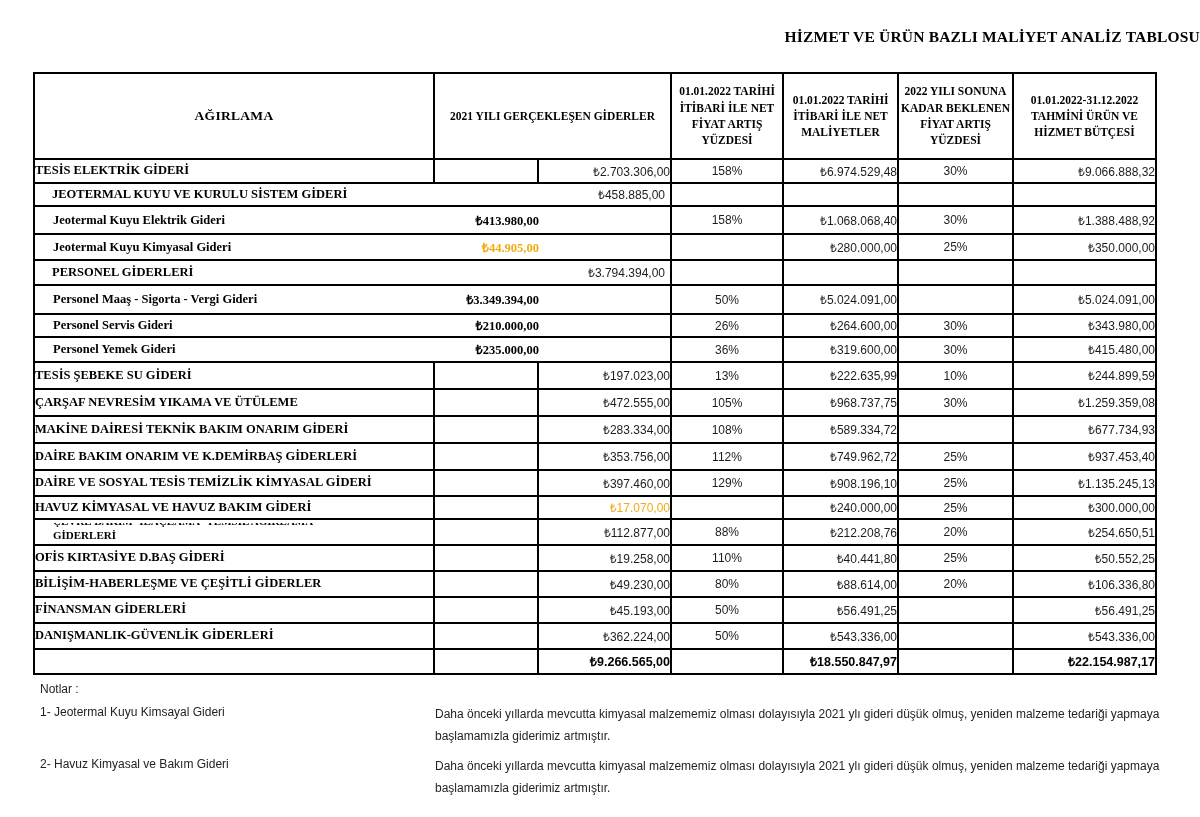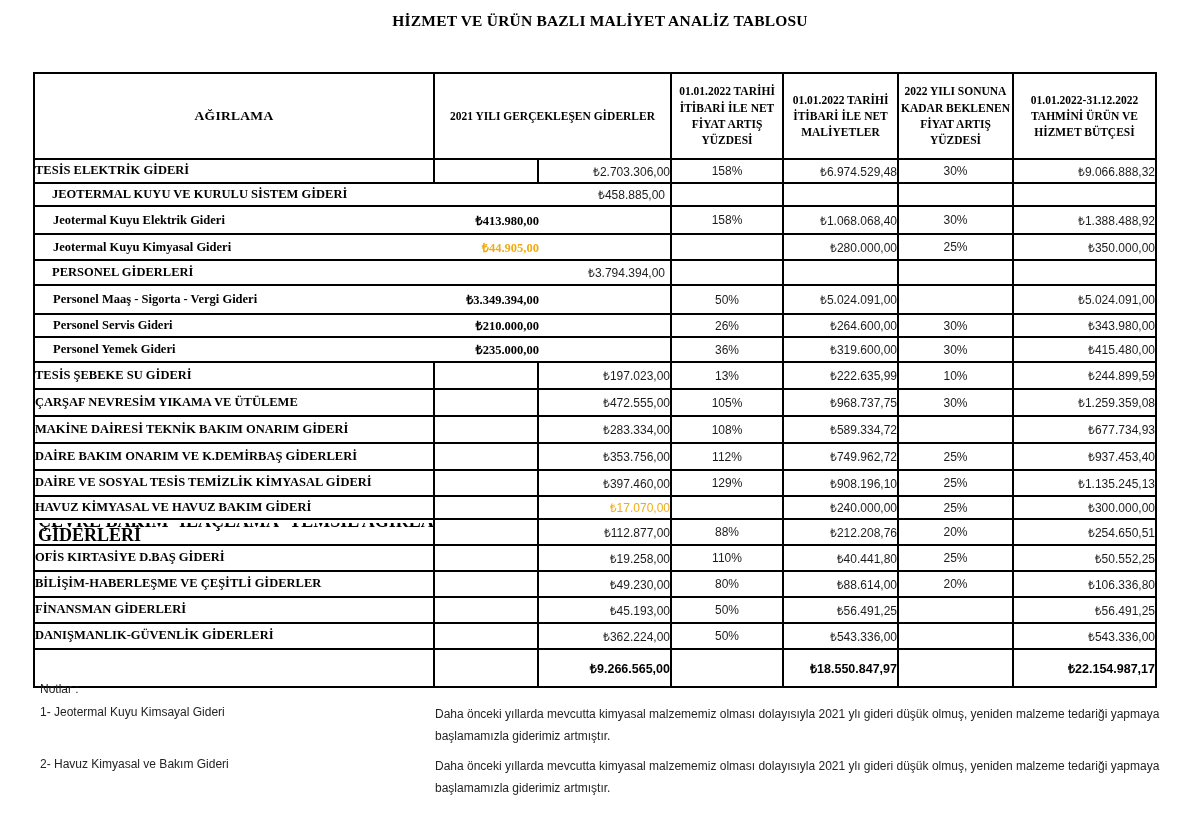--- a/index.html
+++ b/index.html
@@ -2,21 +2,21 @@
 <html><head>
 <meta charset="utf-8">
 <style>
   html,body{margin:0;padding:0;}
   body{
     width:1200px;height:817px;background:#ffffff;position:relative;
     font-family:"Liberation Sans",sans-serif;color:#111;
     -webkit-font-smoothing:antialiased;
   }
   .doc-title{
-    position:absolute;top:12px;left:0;width:1200px;text-align:center;
+    position:absolute;top:28px;left:0;width:1200px;text-align:right;
     font-family:"Liberation Serif",serif;font-weight:bold;font-size:15.5px;
     letter-spacing:.2px;color:#000;
   }
   table.cost{
     position:absolute;left:33px;top:72px;width:1122px;
     border-collapse:collapse;table-layout:fixed;background:#fff;
   }
   table.cost th, table.cost td{
     border:2px solid #000;padding:0;overflow:hidden;vertical-align:middle;
   }
@@ -52,21 +52,21 @@
   .sval{
     width:100px;text-align:right;font-family:"Liberation Serif",serif;
     font-weight:bold;font-size:12.5px;color:#000;white-space:nowrap;
   }
   .sspacer{width:131px;}
   td.cliptd{vertical-align:top;}
   .clipwrap{height:100%;overflow:hidden;}
   .clipinner{margin-top:-9px;}
   .clipinner span{
     display:block;font-family:"Liberation Serif",serif;font-weight:bold;
-    font-size:18px;line-height:14px;color:#000;padding-left:3px;white-space:nowrap;
+    font-size:11px;line-height:14px;color:#000;padding-left:18px;white-space:nowrap;
   }
   .notes{position:absolute;left:40px;top:682px;width:1125px;font-size:12px;color:#232323;}
   .notes-heading{margin-bottom:7px;}
   .note-item{display:flex;align-items:flex-start;margin-bottom:8px;}
   .note-label{width:395px;flex:none;padding-top:2px;}
   .note-text{flex:1;line-height:22px;}
 </style>
 </head>
 <body>
 
@@ -290,21 +290,21 @@
       </tr>
       <tr style="height: 26px;">
         <td class="lbl">DANIŞMANLIK-GÜVENLİK GİDERLERİ</td>
         <td></td>
         <td class="money">₺362.224,00</td>
         <td class="pct">50%</td>
         <td class="money">₺543.336,00</td>
         <td class="pct"></td>
         <td class="money">₺543.336,00</td>
       </tr>
-      <tr style="height: 38px;">
+      <tr style="height: 25px;">
         <td class="lbl"></td>
         <td></td>
         <td class="money bold">₺9.266.565,00</td>
         <td class="pct"></td>
         <td class="money bold">₺18.550.847,97</td>
         <td class="pct"></td>
         <td class="money bold">₺22.154.987,17</td>
       </tr>
     </tbody>
 </table>

